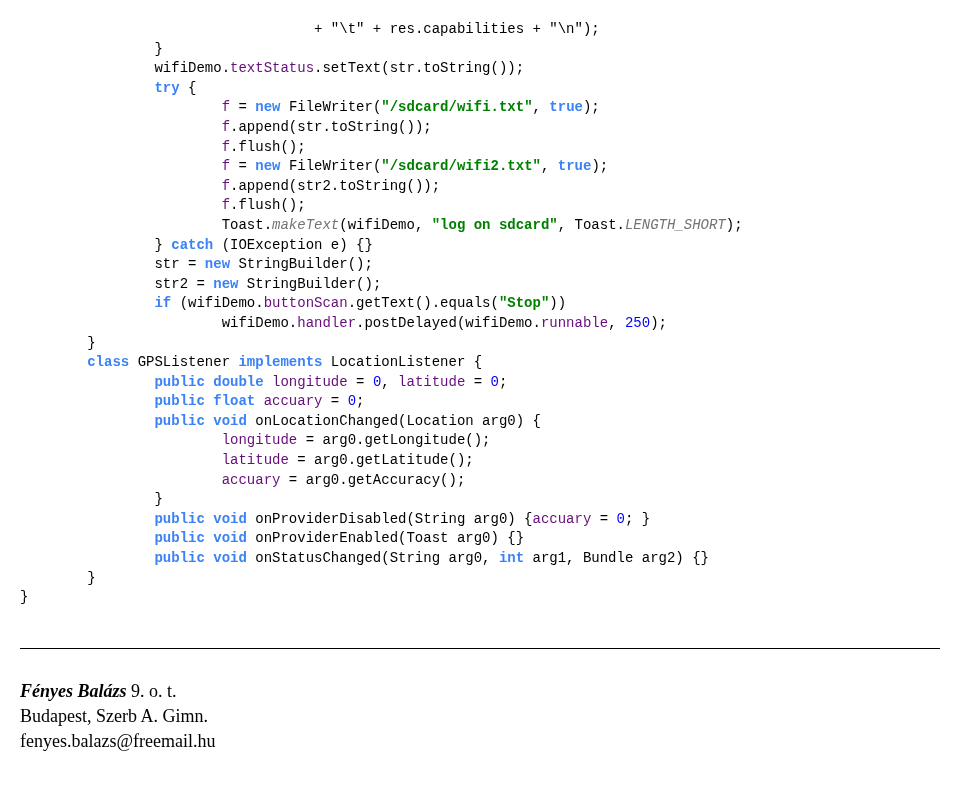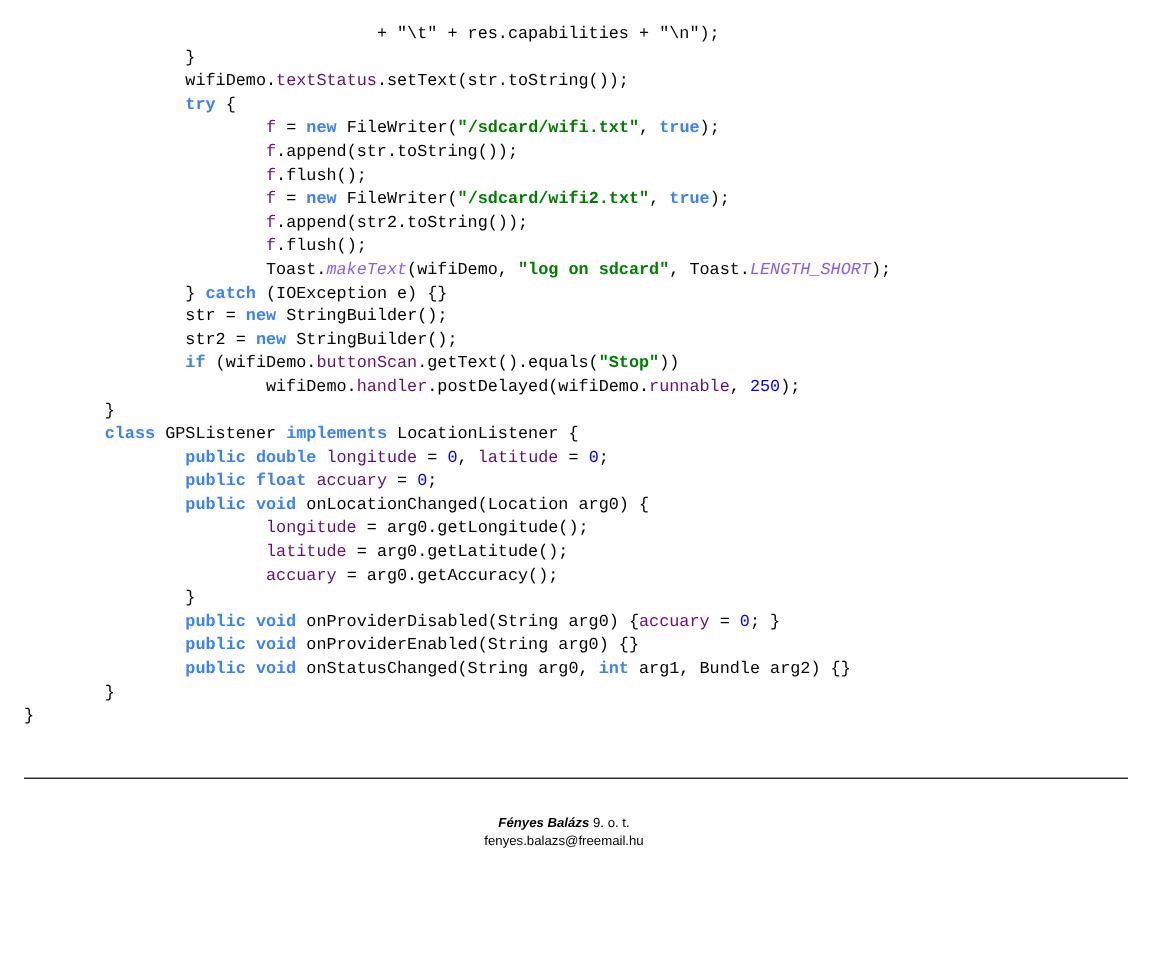--- a/index.html
+++ b/index.html
@@ -14,33 +14,33 @@
     }
     pre {
       margin: 0;
       font-family: inherit;
       white-space: pre;
     }
     .black { color: #000000; }
     .navy { color: #3b82f6; font-weight: bold; }
     .italic { font-style: italic; }
     .green { color: #008000; font-weight: bold; }
-    .teal { color: #8b5cf6; }
+    .teal { color: #737373; }
     .blue { color: #0000FF; margin-top: 36px; }
     .purple { color: #660E7A; margin-top: 14px; }
     hr {
       margin-top: 40px;
       margin-bottom: 30px;
       border: none;
       border-top: 1px solid #000;
     }
     .footer {
-      text-align: center;
-      font-family: Liberation Sans, sans-serif;
-      font-size: 11px;
+      text-align: left;
+      font-family: Liberation Serif, serif;
+      font-size: 18px;
       padding-right: 20px;
     }
     .bolditalic { font-weight: bold; font-style: italic; }
   </style>
 </head>
 <body>
 
 <pre><span class="black">                                   </span><span class="black">+ "\t" + res.capabilities + "\n");</span>
 <span class="black">                }</span>
 <span class="black">                wifiDemo.</span><span class="purple">textStatus</span><span class="black">.setText(str.toString());</span>
@@ -60,23 +60,24 @@
 <span class="black">        }</span>
 <span class="black">        </span><span class="navy">class</span><span class="black"> GPSListener </span><span class="navy">implements</span><span class="black"> LocationListener {</span>
 <span class="black">                </span><span class="navy">public double</span><span class="black"> </span><span class="purple">longitude</span><span class="black"> = </span><span class="blue">0</span><span class="black">, </span><span class="purple">latitude</span><span class="black"> = </span><span class="blue">0</span><span class="black">;</span>
 <span class="black">                </span><span class="navy">public float</span><span class="black"> </span><span class="purple">accuary</span><span class="black"> = </span><span class="blue">0</span><span class="black">;</span>
 <span class="black">                </span><span class="navy">public void</span><span class="black"> onLocationChanged(Location arg0) {</span>
 <span class="black">                        </span><span class="purple">longitude</span><span class="black"> = arg0.getLongitude();</span>
 <span class="black">                        </span><span class="purple">latitude</span><span class="black"> = arg0.getLatitude();</span>
 <span class="black">                        </span><span class="purple">accuary</span><span class="black"> = arg0.getAccuracy();</span>
 <span class="black">                }</span>
 <span class="black">                </span><span class="navy">public void</span><span class="black"> onProviderDisabled(String arg0) {</span><span class="purple">accuary</span><span class="black"> = </span><span class="blue">0</span><span class="black">; }</span>
-<span class="black">                </span><span class="navy">public void</span><span class="black"> onProviderEnabled(String arg0) {}</span>
+<span class="black">                </span><span class="navy">public void</span><span class="black"> onProviderEnabled(Toast arg0) {}</span>
 <span class="black">                </span><span class="navy">public void</span><span class="black"> onStatusChanged(String arg0, </span><span class="navy">int</span><span class="black"> arg1, Bundle arg2) {}</span>
 <span class="black">        }</span>
 <span class="black">}</span></pre>
 
 <hr>
 
 <div class="footer">
   <div><span class="bolditalic">Fényes Balázs</span><span> 9. o. t.</span></div>
+  <div>Budapest, Szerb A. Gimn.</div>
   <div>fenyes.balazs@freemail.hu</div>
 </div>
 
 </body></html>

